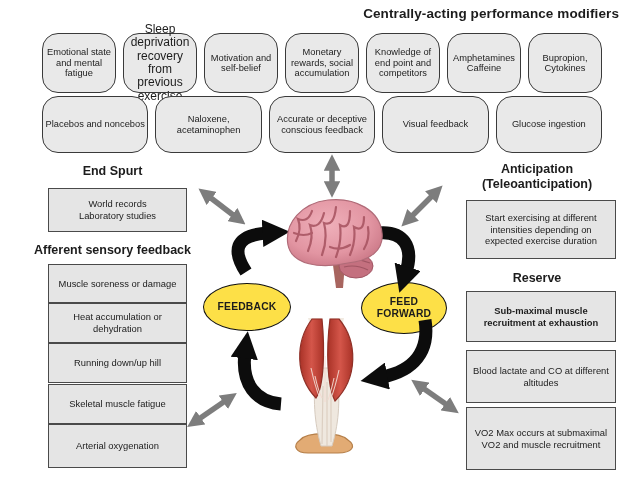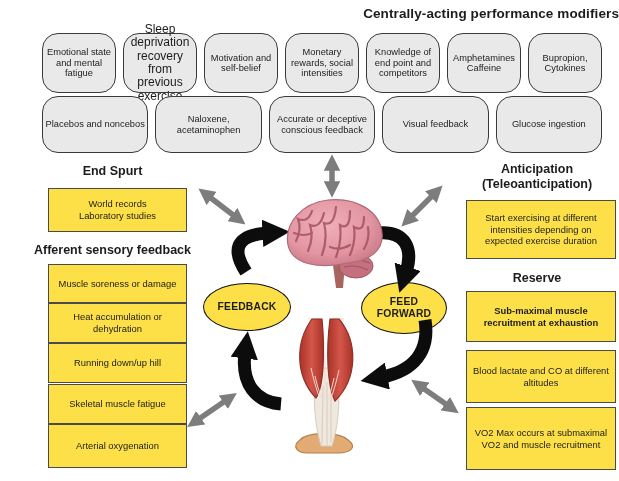--- a/index.html
+++ b/index.html
@@ -14,21 +14,21 @@
         display:flex;align-items:center;justify-content:center;text-align:center;
         font-size:9.3px;line-height:1.12;padding:3px 2px;white-space:normal;}
   .mbox.sm{font-size:12px;}
   
   .hd{position:absolute;font-weight:bold;font-size:12.5px;text-align:center;white-space:pre-line;line-height:1.2;}
   .hd-endspurt{left:40px;top:164px;width:145px;}
   .hd-afferent{left:25px;top:243px;width:175px;}
   .hd-anticipation{left:458px;top:162px;width:158px;}
   .hd-reserve{left:458px;top:271px;width:158px;}
   
-  .wbox{position:absolute;background:#fde047;border:1.2px solid #4a4a4a;
+  .wbox{position:absolute;background:#e5e5e5;border:1.2px solid #4a4a4a;
         display:flex;align-items:center;justify-content:center;text-align:center;
         font-size:9.4px;line-height:1.25;padding:2px 4px;white-space:pre-line;}
   .bx-worldrec{left:48px;top:188px;width:129px;height:38px;}
   .af0{left:48px;top:264px;width:129px;height:33px;}
   .af1{left:48px;top:303px;width:129px;height:34px;}
   .af2{left:48px;top:343px;width:129px;height:34px;}
   .af3{left:48px;top:384px;width:129px;height:34px;}
   .af4{left:48px;top:424px;width:129px;height:38px;}
   .bx-anticip{left:466px;top:192px;width:140px;height:53px;margin-top:8px;}
   .rs0{left:466px;top:291px;width:140px;height:45px;font-weight:bold;}
@@ -47,21 +47,21 @@
 <body>
 
 <div class="canvas">
 
   <div class="title">Centrally-acting performance modifiers</div>
 
   <div class="toprow r1">
     <div class="mbox">Emotional state and mental fatigue</div>
     <div class="mbox sm">Sleep deprivation recovery from previous exercise</div>
     <div class="mbox">Motivation and self-belief</div>
-    <div class="mbox">Monetary rewards, social intensities</div>
+    <div class="mbox">Monetary rewards, social accumulation</div>
     <div class="mbox">Knowledge of end point and competitors</div>
     <div class="mbox">Amphetamines Caffeine</div>
     <div class="mbox">Bupropion, Cytokines</div>
   </div>
 
   <div class="toprow r2">
     <div class="mbox">Placebos and noncebos</div>
     <div class="mbox">Naloxene, acetaminophen</div>
     <div class="mbox">Accurate or deceptive conscious feedback</div>
     <div class="mbox">Visual feedback</div>

